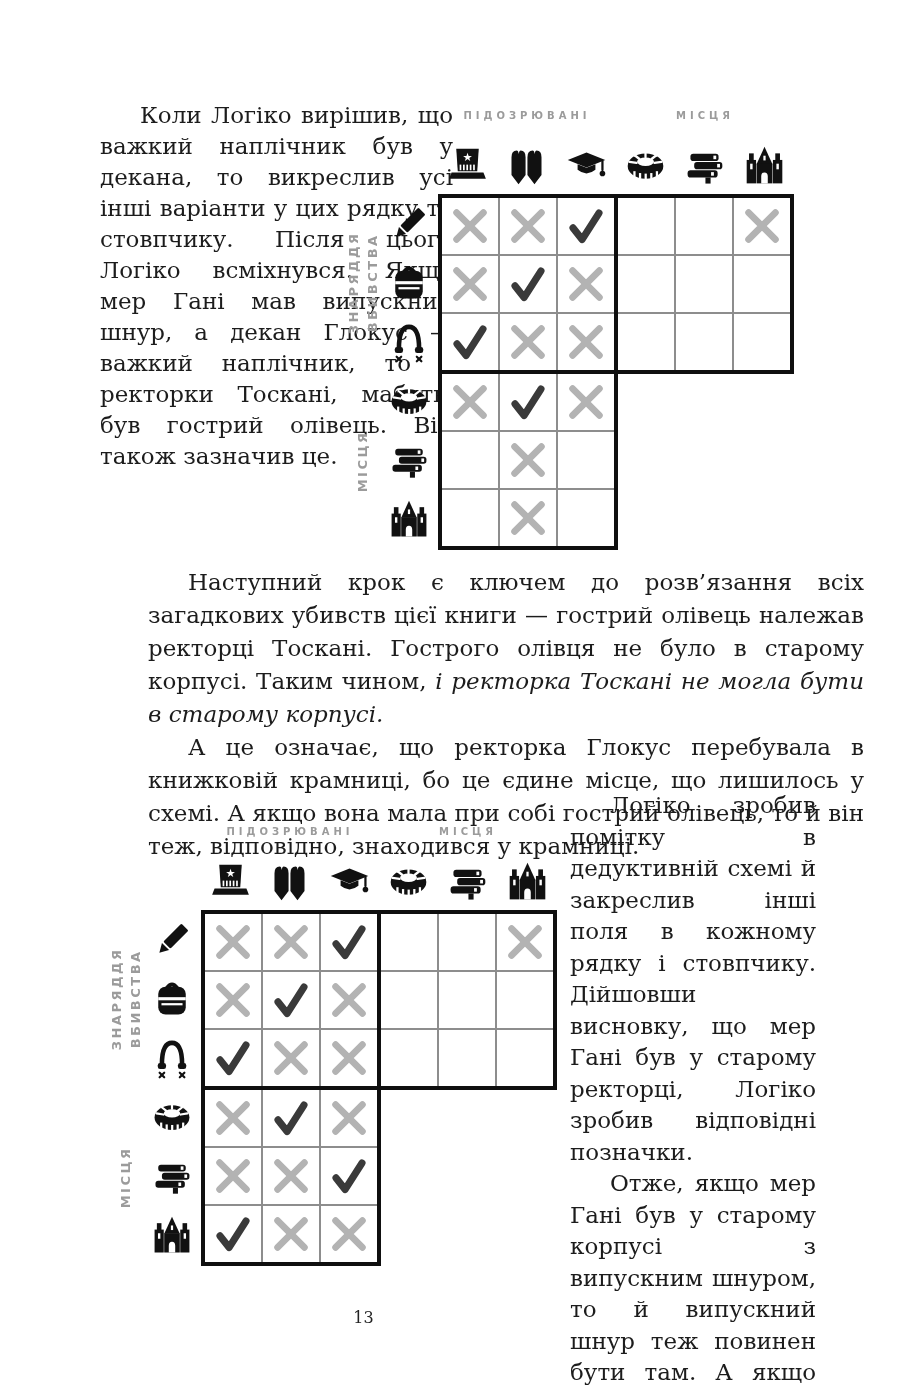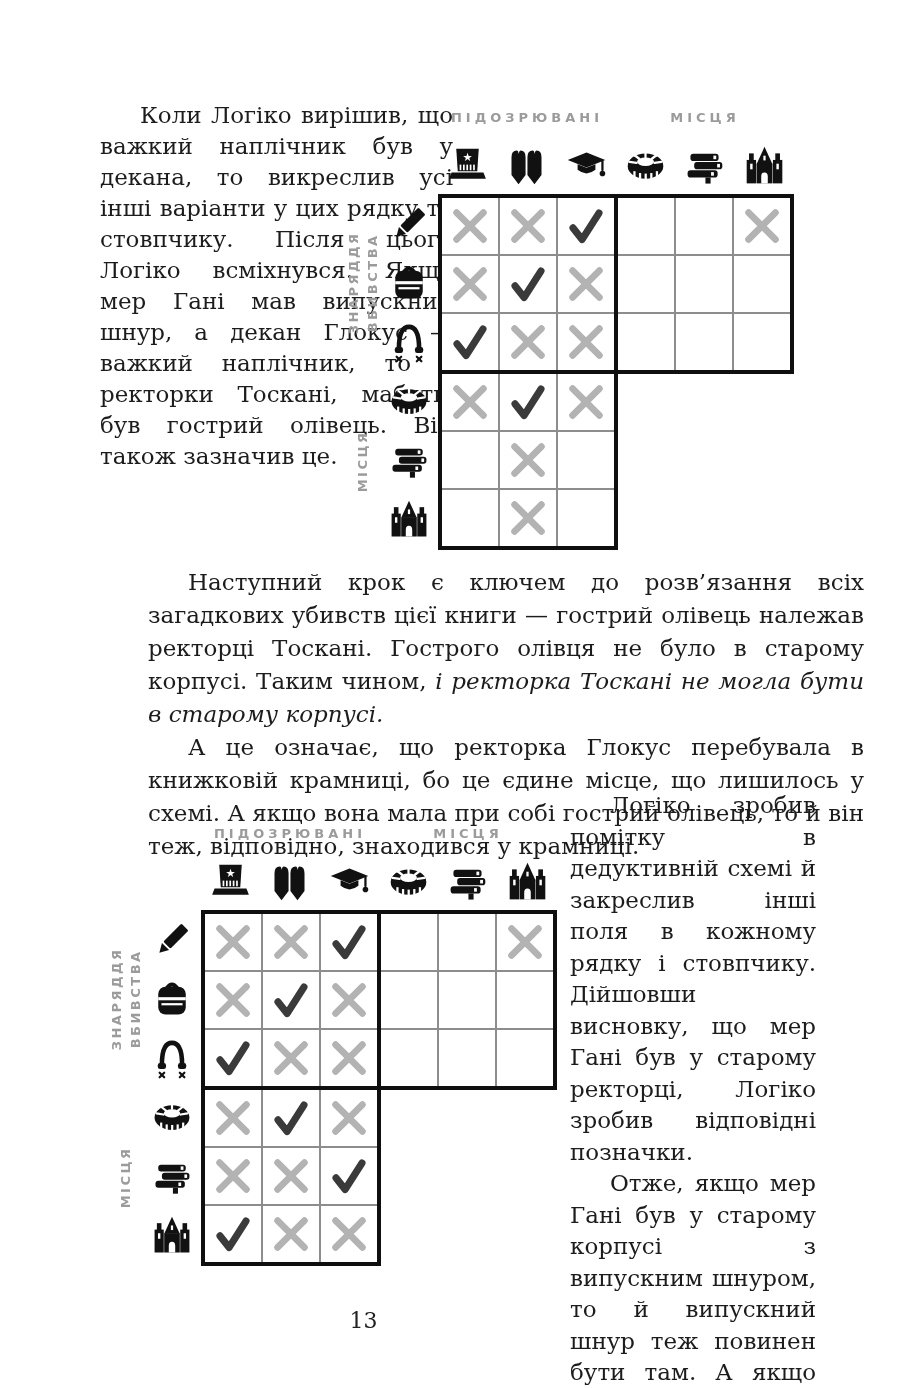--- a/index.html
+++ b/index.html
@@ -16,33 +16,33 @@
     width:915px;height:1388px;position:relative;background:#ffffff;
     font-family:"DejaVu Serif", serif;color:var(--text);
     overflow:hidden;
   }
   .para{position:absolute;text-align:justify;font-size:23px;line-height:31px;}
   .para p{margin:0;text-indent:40px;}
   #para-intro{left:100px;top:100px;width:353px;}
   #para-middle{left:100px;top:566px;width:716px;line-height:33px;margin-left:48px;}
   #para-right{left:570px;top:790px;width:246px;line-height:31.5px;}
   #page-number{position:absolute;left:0;top:1308px;width:727px;text-align:center;
-    font-size:22px;color:#222;}
+    font-size:16px;color:#222;}
 
   
   .puzzle{position:absolute;display:grid;
     grid-template-columns:46px 52px 356px;
     grid-template-rows:34px 56px 356px;}
   #puzzle-1{left:340px;top:104px;}
   #puzzle-2{left:103px;top:820px;}
 
   .col-headers{grid-column:3;grid-row:1;display:flex;align-items:flex-start;}
   .col-headers span{width:50%;text-align:center;
     font-family:"DejaVu Sans", sans-serif;font-weight:bold;
-    font-size:13px;letter-spacing:4px;color:var(--label);padding-top:6px;}
+    font-size:10px;letter-spacing:4px;color:var(--label);padding-top:6px;}
 
   .col-icons{grid-column:3;grid-row:2;display:grid;grid-template-columns:repeat(6,1fr);}
   .ic{display:flex;align-items:center;justify-content:center;color:var(--ink);}
   .col-icons .ic svg{width:45px;height:45px;}
 
   .row-icons{grid-column:2;grid-row:3;display:grid;grid-template-rows:repeat(6,1fr);}
   .row-icons .ic{justify-content:flex-end;padding-right:7px;}
   .row-icons .ic svg{width:44px;height:44px;}
 
   .side-labels{grid-column:1;grid-row:3;position:relative;}

